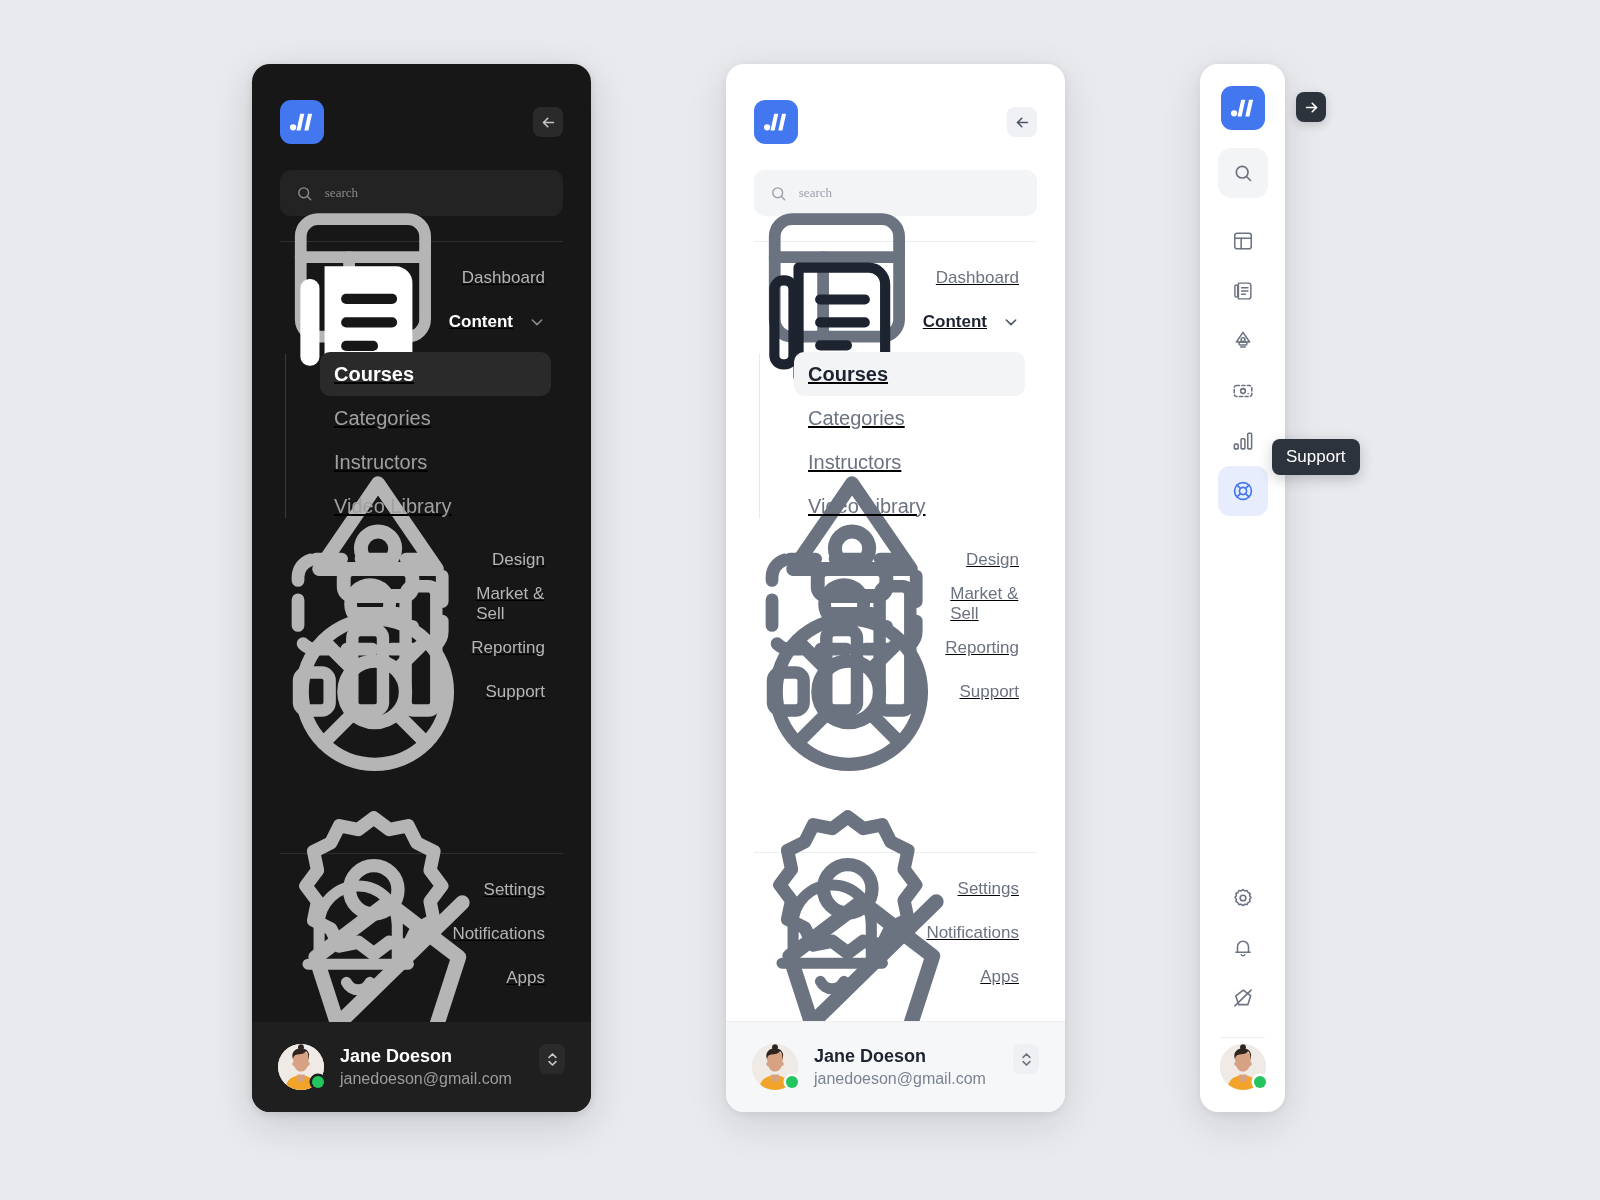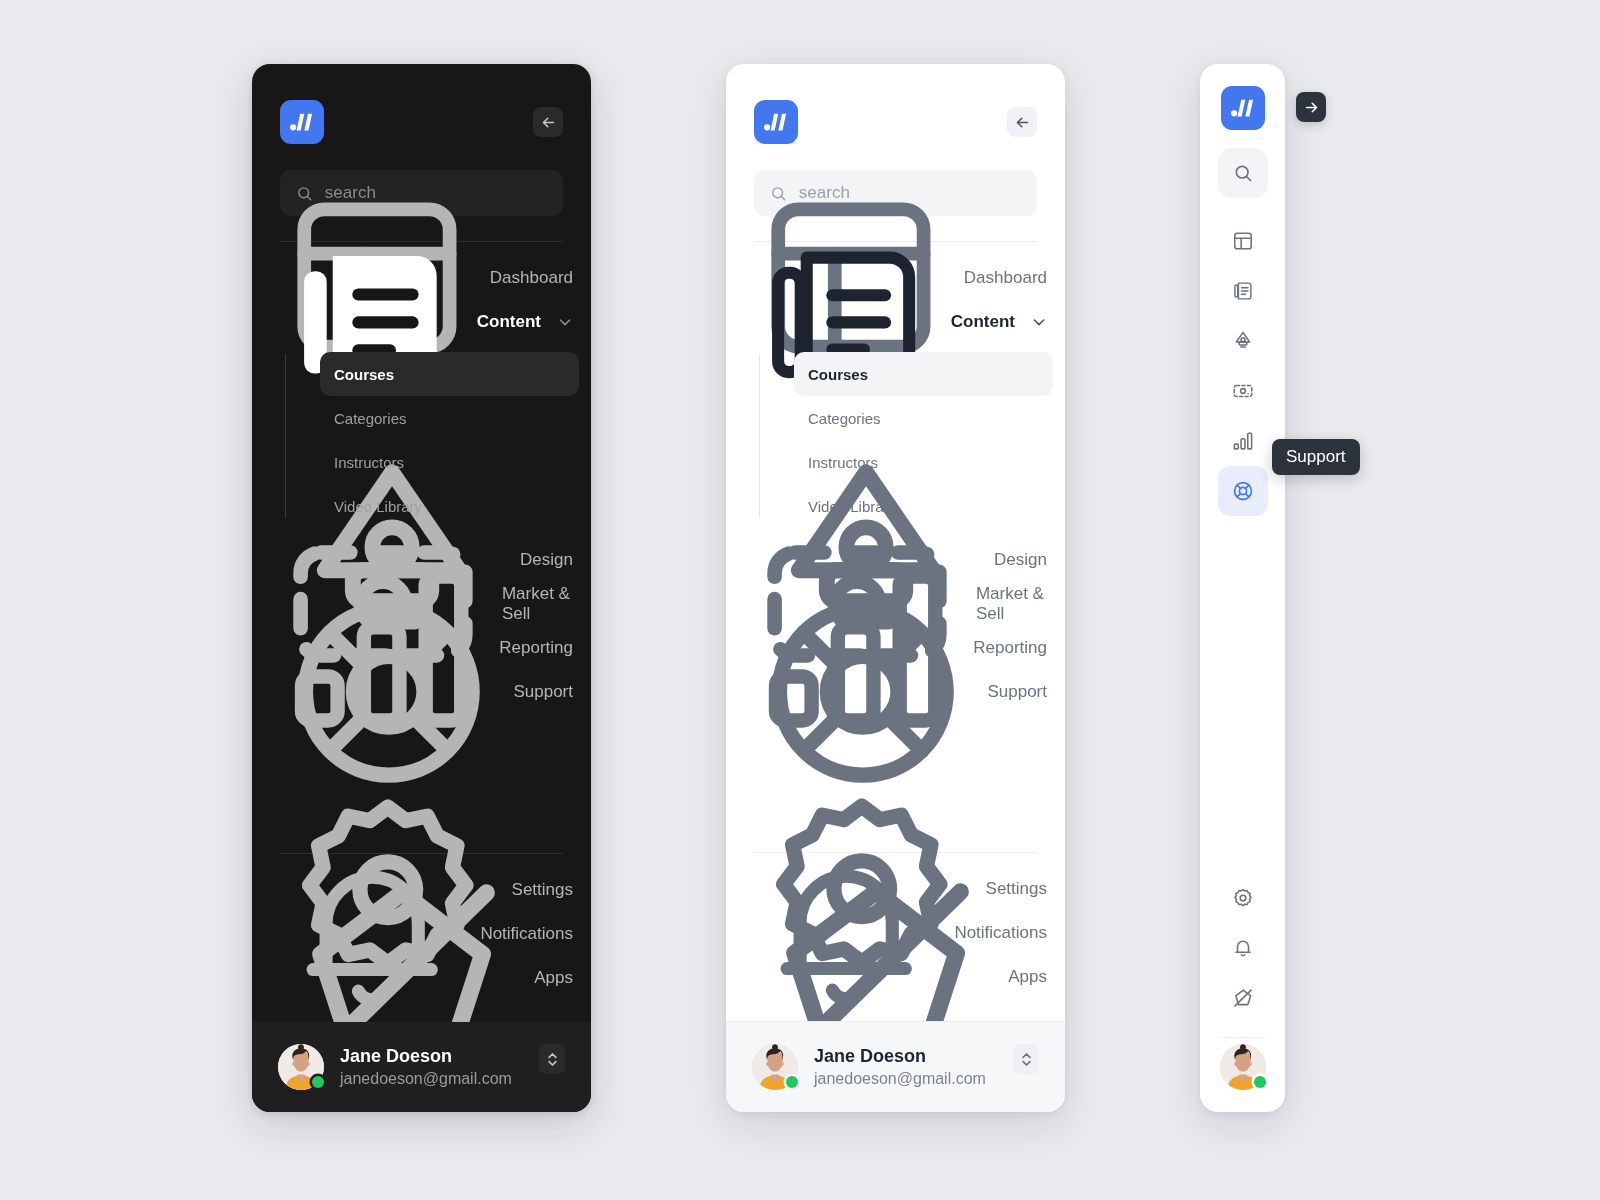--- a/index.html
+++ b/index.html
@@ -64,34 +64,34 @@
     margin: 26px 28px 0 28px;
     height: 46px; border-radius: 11px;
     display: flex; align-items: center; gap: 12px;
     padding: 0 16px;
     cursor: text;
   }
   .search.dark  { background: #232323; }
   .search.light { background: #f3f4f6; }
   .search input {
     border: 0; background: transparent; outline: none;
-    font-family: Liberation Sans, sans-serif; font-size: 17px;
+    font-family: Liberation Serif, serif; font-size: 13px;
     width: 100%;
   }
   .search.dark  input { color: #c9c9c9; }
   .search.dark  input::placeholder { color: #8b8b8b; }
   .search.light input { color: #4b5563; }
   .search.light input::placeholder { color: #9aa1ab; }
 
   .divider { height: 1px; margin: 25px 28px 0 28px; }
   .divider.dark  { background: #2e2e2e; }
   .divider.light { background: #eceef1; }
 
   
-  .nav { padding: 14px 12px 0 22px; }
+  .nav { padding: 14px 40px 0 22px; text-decoration: underline; }
   .nav-item {
     display: flex; align-items: center; gap: 16px;
     height: 44px; padding: 0 6px;
     border-radius: 10px; cursor: pointer;
     font-size: 17px;
   }
   .nav-item.dark        { color: #b5b5b5; }
   .nav-item.dark.active { color: #ffffff; font-weight: bold; }
   .nav-item.light        { color: #6b7280; }
   .nav-item.light.active { color: #1d2430; font-weight: bold; }
@@ -100,21 +100,21 @@
   
   .subtree { position: relative; margin: 8px 0 10px 11px; padding-left: 35px; }
   .subtree::before {
     content: ""; position: absolute; left: 0; top: 2px; bottom: 10px; width: 1px;
   }
   .subtree.dark::before  { background: #3a3a3a; }
   .subtree.light::before { background: #e6e8ec; }
   .sub-item {
     display: flex; align-items: center;
     height: 44px; padding: 0 14px; margin-bottom: 0px;
-    border-radius: 10px; font-size: 15px; cursor: pointer; text-align: right;
+    border-radius: 10px; font-size: 20px; cursor: pointer; text-align: right;
   }
   .sub-item.dark        { color: #a0a0a0; }
   .sub-item.dark.active { background: #2a2a2a; color: #ffffff; font-weight: bold; }
   .sub-item.light        { color: #6b7280; }
   .sub-item.light.active { background: #f3f4f6; color: #1d2430; font-weight: bold; }
 
   .spacer { flex: 1 1 auto; }
 
   
   .userbar {

